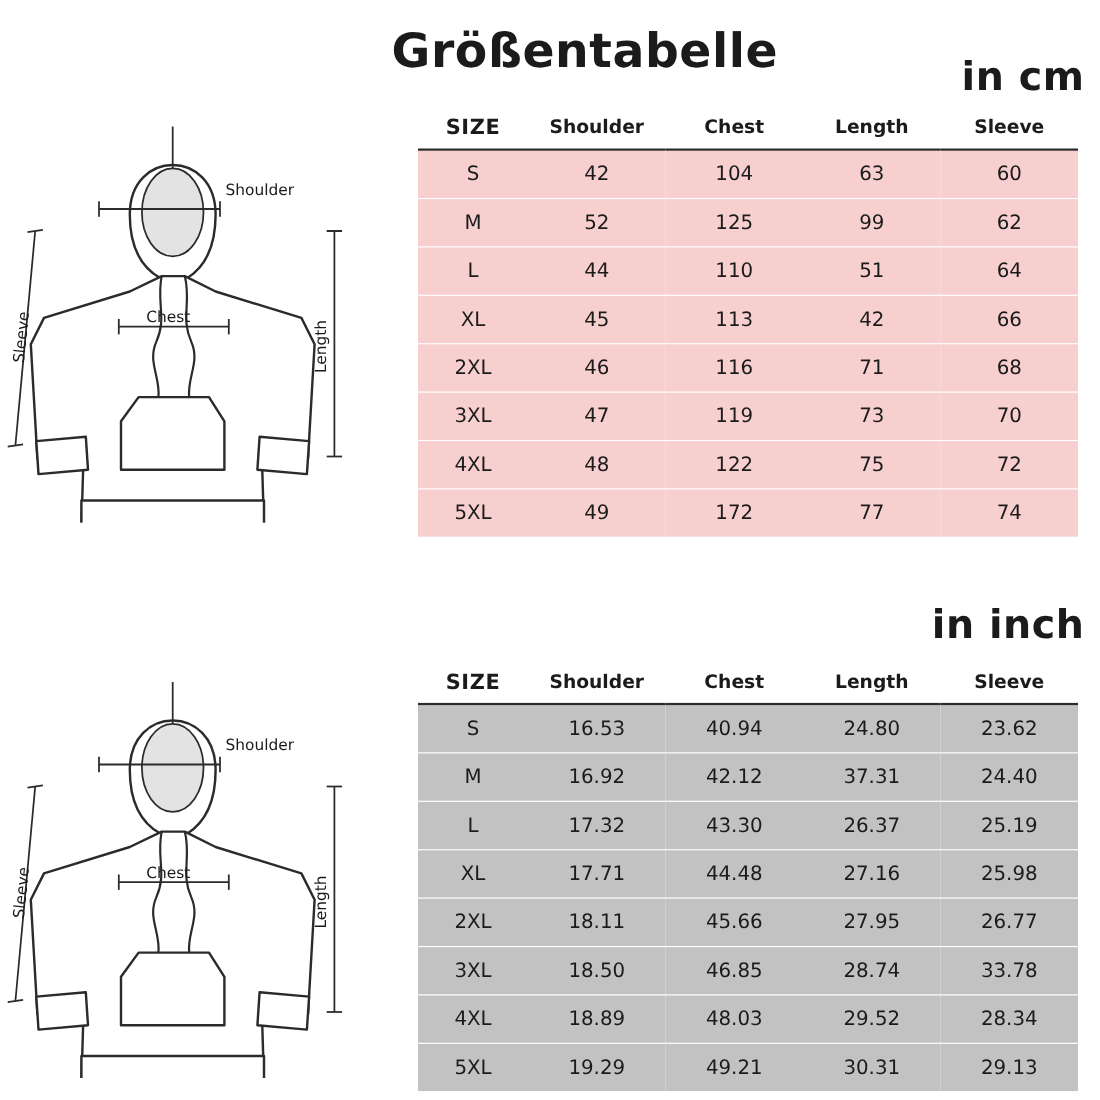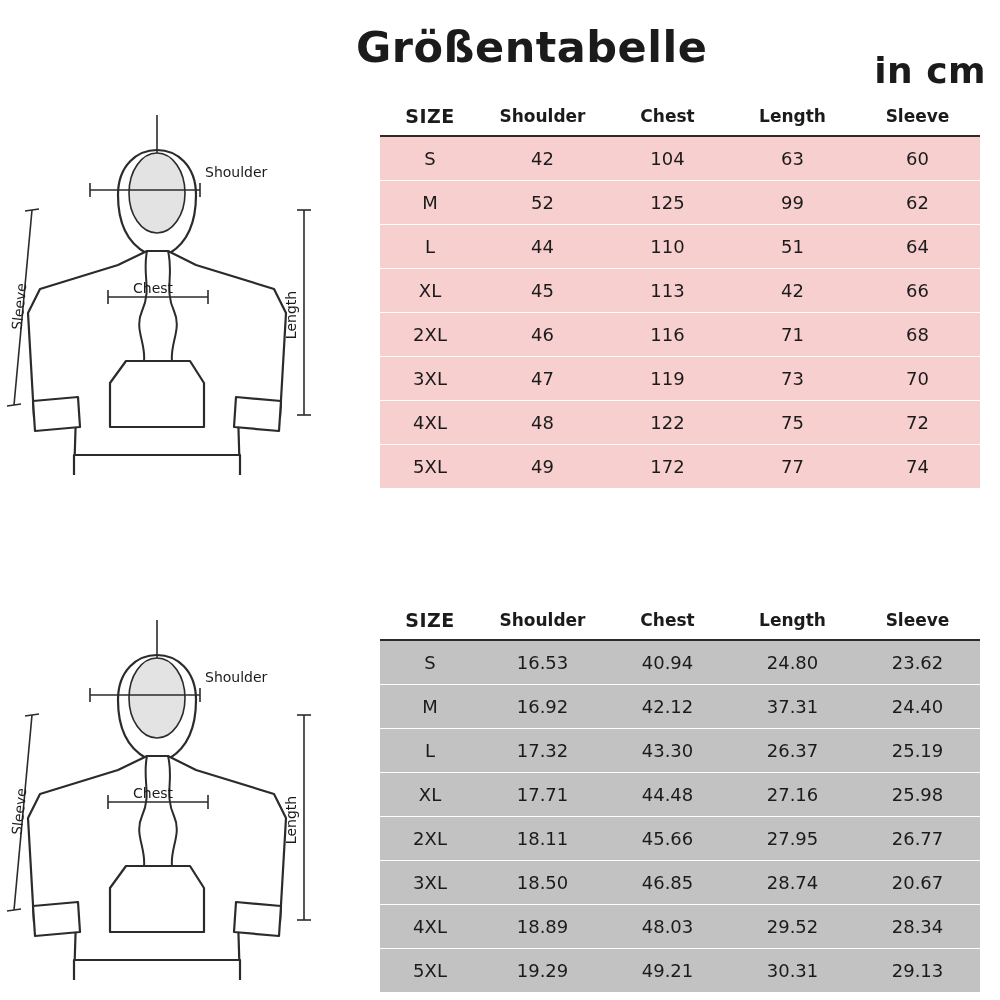--- a/index.html
+++ b/index.html
@@ -98,20 +98,21 @@
   .diagram-top { top: 75px; }
   .diagram-bottom { top: 580px; }
 </style>
 </head>
 <body>
 
 <div class="page">
 
   <div class="main-title">Größentabelle</div>
   <div class="unit-label unit-cm">in cm</div>
+  <div class="unit-label unit-inch">in inch</div>
 
   <div class="diagram diagram-top">
     <svg width="340" height="400" viewBox="0 0 340 400">
       <g fill="none" stroke="#2b2b2b" stroke-width="2.2" stroke-linejoin="round">
 
         <path d="M118 120 C118 60, 196 60, 196 120 C196 150, 186 168, 170 178 L146 178 C128 168, 118 150, 118 120 Z" fill="#ffffff"></path>
         <ellipse cx="157" cy="118" rx="28" ry="40" fill="#e3e3e3" stroke="#2b2b2b" stroke-width="1.6"></ellipse>
         <line x1="157" y1="40" x2="157" y2="78" stroke-width="1.6"></line>
 
         <path d="M147 176 L118 190 L40 214 L28 238 L34 342 L76 338 L74 404 L240 404 L238 338 L280 342 L286 238 L274 214 L196 190 L168 176 Z" fill="#ffffff"></path>
@@ -319,21 +320,21 @@
           <td>18.11</td>
           <td>45.66</td>
           <td>27.95</td>
           <td>26.77</td>
         </tr>
         <tr>
           <td class="size-col">3XL</td>
           <td>18.50</td>
           <td>46.85</td>
           <td>28.74</td>
-          <td>20.67</td>
+          <td>33.78</td>
         </tr>
         <tr>
           <td class="size-col">4XL</td>
           <td>18.89</td>
           <td>48.03</td>
           <td>29.52</td>
           <td>28.34</td>
         </tr>
         <tr>
           <td class="size-col">5XL</td>

